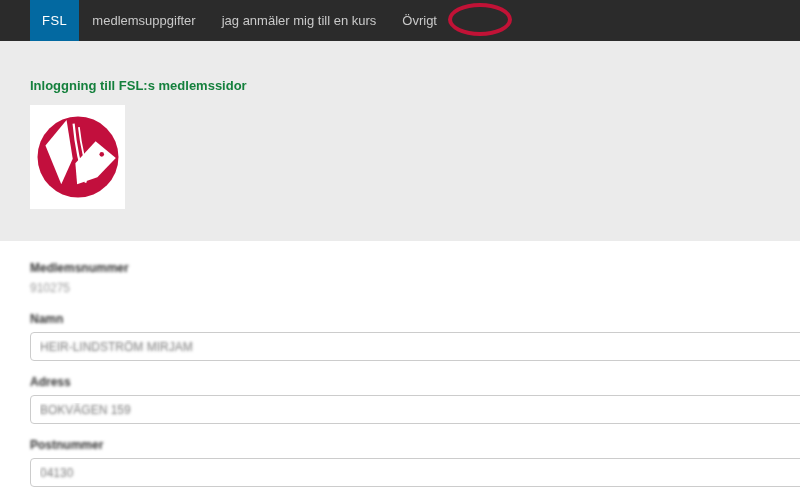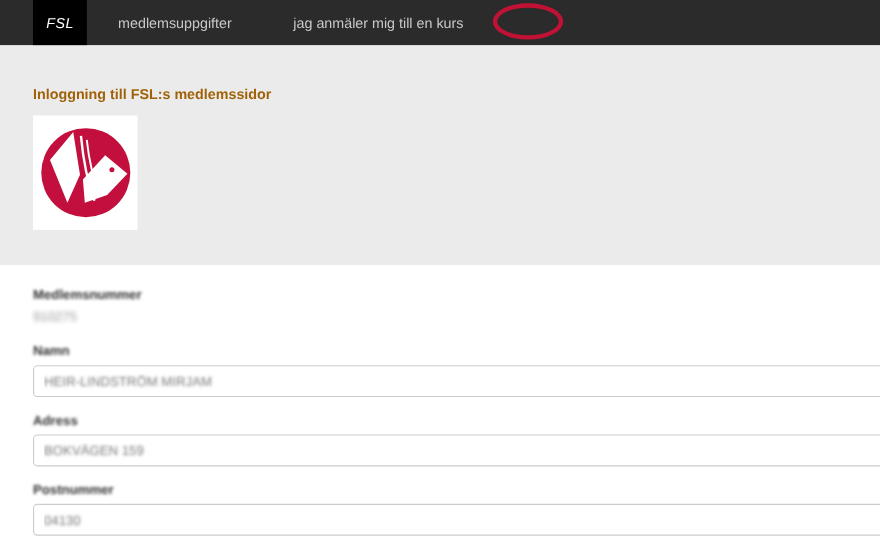--- a/index.html
+++ b/index.html
@@ -16,35 +16,34 @@
   .navbar {
     position: relative;
     height: 41px;
     background: #2b2b2b;
     display: flex;
     align-items: stretch;
     padding-left: 30px;
     box-sizing: border-box;
   }
   .nav-brand {
-    background: #000000;
+    background: #0369a1;
     color: #ffffff;
     font-size: 13px;
     font-weight: 500;
     padding: 0 12px;
     display: flex;
     align-items: center;
     cursor: pointer;
     letter-spacing: 0.5px;
-    font-style: italic;
   }
   .nav-link {
     color: #c9c9c9;
     font-size: 13px;
-    padding: 0 28px;
+    padding: 0 13px;
     display: flex;
     align-items: center;
     cursor: pointer;
     white-space: nowrap;
   }
   .annotation-ellipse {
     position: absolute;
     left: 448px;
     top: 3px;
     width: 64px;
@@ -60,21 +59,21 @@
     background: #ebebeb;
     height: 200px;
     padding: 0 30px;
     box-sizing: border-box;
   }
   .page-title {
     margin: 0;
     padding-top: 37px;
     font-size: 13px;
     font-weight: bold;
-    color: #a16207;
+    color: #15803d;
   }
   .logo-box {
     width: 95px;
     height: 104px;
     background: #ffffff;
     margin-top: 12px;
     display: flex;
     align-items: center;
     justify-content: center;
   }
@@ -118,20 +117,21 @@
     outline: none;
   }
 </style>
 </head>
 <body>
 
 <div class="navbar">
   <div class="nav-brand">FSL</div>
   <div class="nav-link">medlemsuppgifter</div>
   <div class="nav-link">jag anmäler mig till en kurs</div>
+  <div class="nav-link">Övrigt</div>
   <div class="annotation-ellipse"></div>
 </div>
 
 <div class="hero">
   <h1 class="page-title">Inloggning till FSL:s medlemssidor</h1>
 
   <div class="logo-box">
     <svg width="88" height="88" viewBox="0 0 100 100" aria-hidden="true">
       <circle cx="50" cy="50" r="46" fill="#c20f3d"></circle>
       <path d="M37,8 L13,37 L31,81 L44,52 Z" fill="#ffffff"></path>

